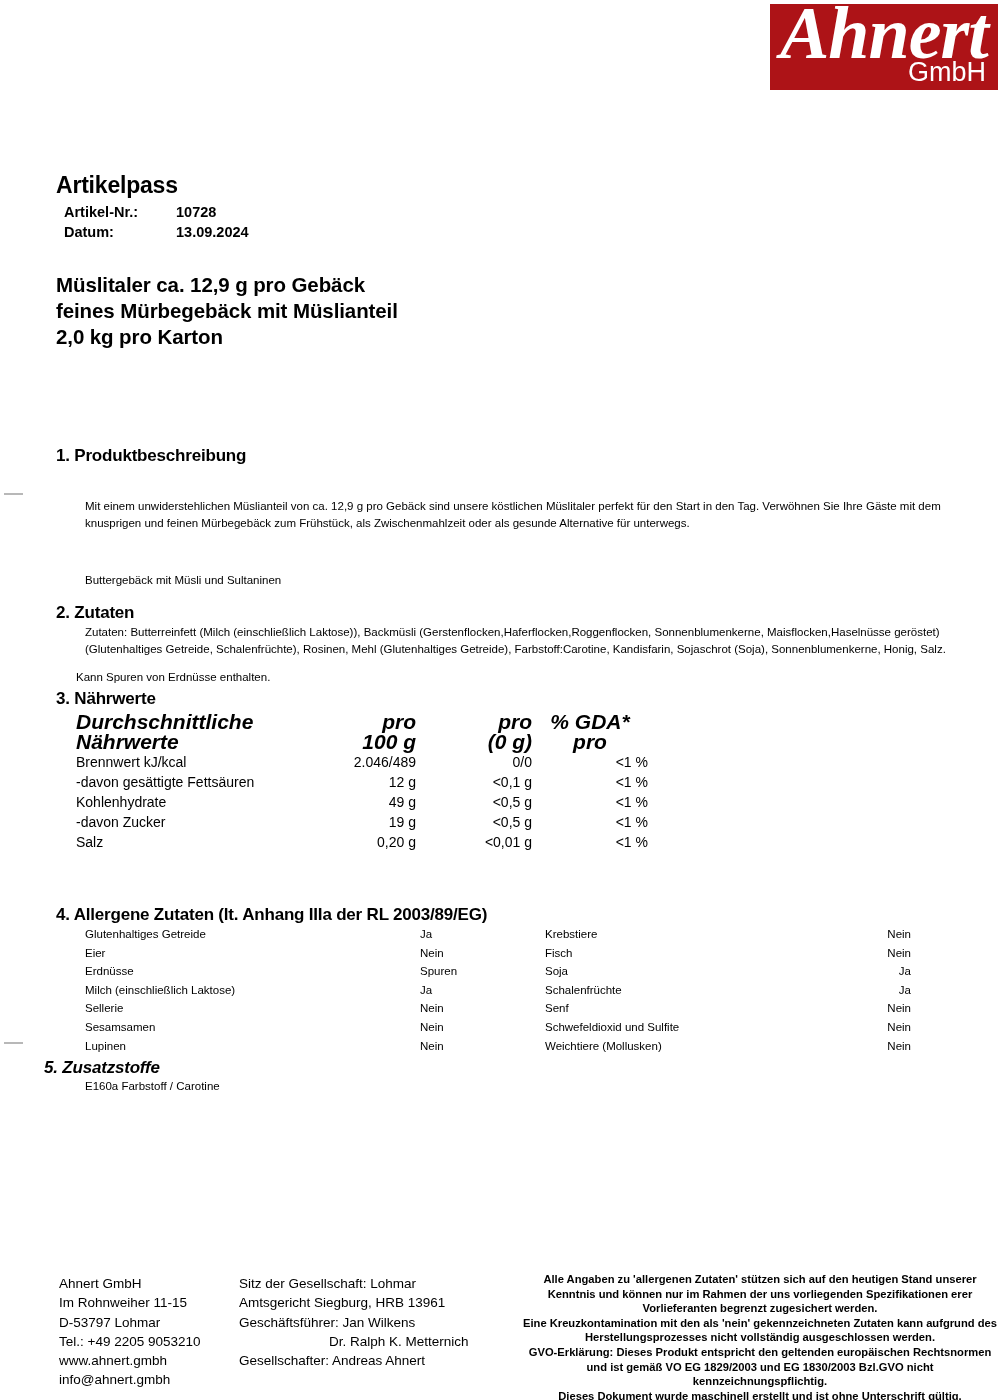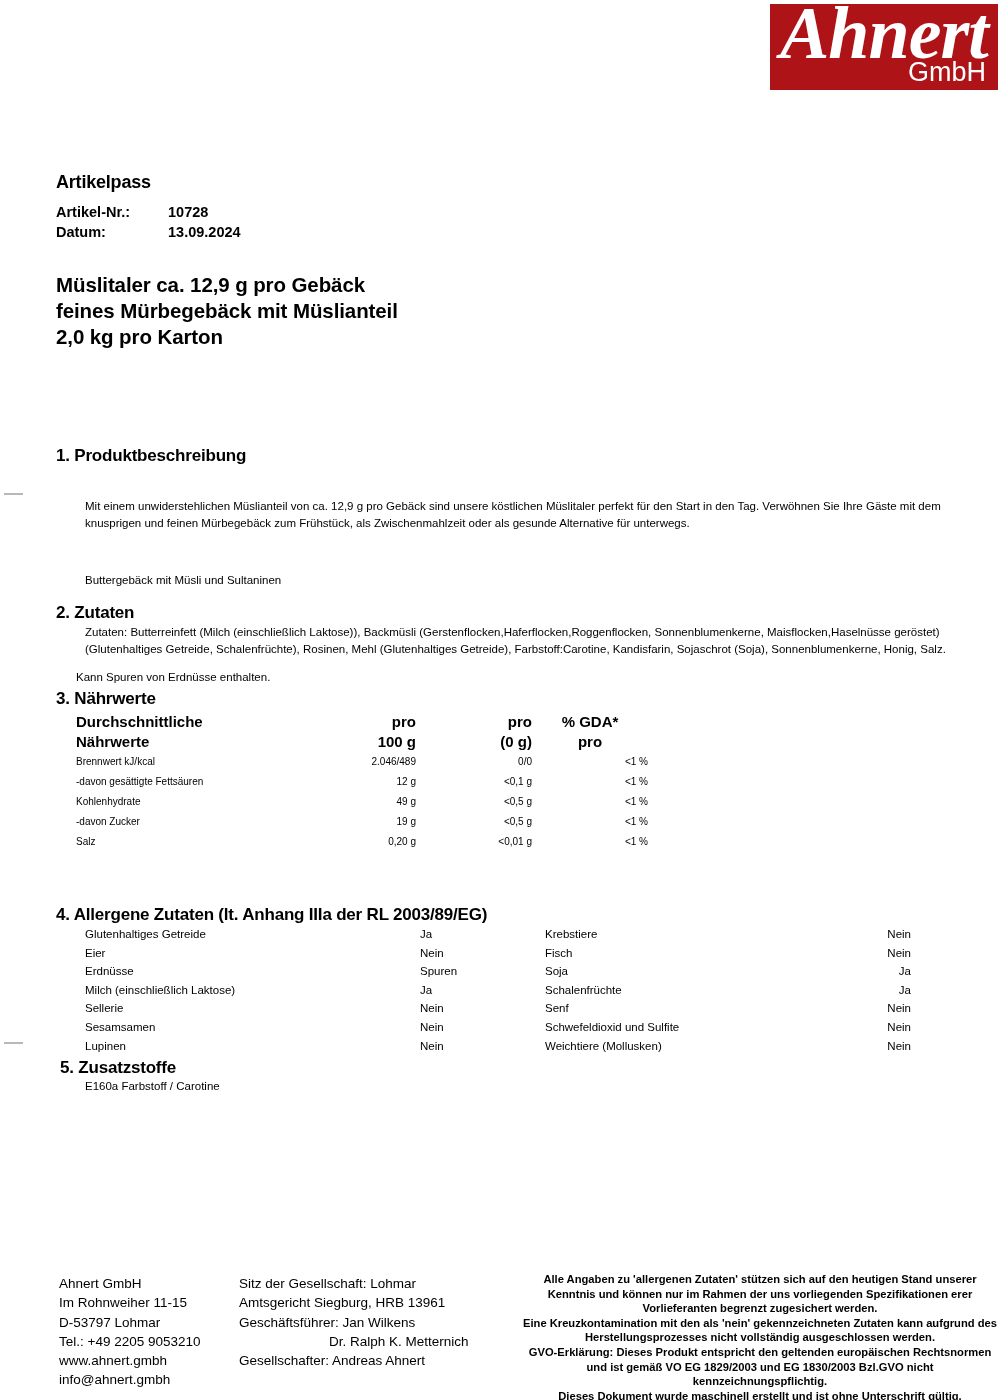--- a/index.html
+++ b/index.html
@@ -57,34 +57,34 @@
     left: 0;
     top: 0;
     width: 1005px;
     height: 1256px;
   }
 
   .doc-title {
     position: absolute;
     left: 56px;
     top: 172px;
-    font-size: 18px;
+    font-size: 23px;
     font-weight: 700;
     letter-spacing: -0.2px;
   }
 
   .meta {
     position: absolute;
     left: 56px;
     top: 202px;
     font-size: 14.5px;
     font-weight: 700;
   }
   .meta-row { display: flex; line-height: 20px; }
-  .meta-label { width: 112px; }
+  .meta-label { width: 112px; margin-left: 8px; }
   .meta-value { }
 
   .product-title {
     position: absolute;
     left: 56px;
     top: 272px;
     font-size: 20.5px;
     font-weight: 700;
     line-height: 26px;
     letter-spacing: -0.1px;
@@ -109,31 +109,32 @@
   
   .nutri {
     position: absolute;
     left: 76px;
     top: 712px;
     width: 572px;
   }
   .nutri table { width: 100%; border-collapse: collapse; }
   .nutri th, .nutri td { padding: 0; }
   .nutri thead th {
-    font-size: 15px;
+    font-size: 21px;
     font-weight: 700;
     line-height: 20px;
     vertical-align: top;
+    font-style: italic;
   }
   .nutri thead th.c1 { text-align: left; width: 224px; }
   .nutri thead th.c2 { text-align: right; width: 116px; }
   .nutri thead th.c3 { text-align: right; width: 116px; }
   .nutri thead th.c4 { text-align: center; width: 116px; }
   .nutri tbody td {
-    font-size: 10px;
+    font-size: 14px;
     font-weight: 400;
     height: 20px;
     line-height: 20px;
   }
   .nutri tbody td.c1 { text-align: left; }
   .nutri tbody td.c2,
   .nutri tbody td.c3,
   .nutri tbody td.c4 { text-align: right; }
 
   
@@ -338,21 +339,21 @@
         <tr>
           <td class="la">Lupinen</td>
           <td class="va">Nein</td>
           <td class="lb">Weichtiere (Mollusken)</td>
           <td class="vb">Nein</td>
         </tr>
       </tbody>
     </table>
   </div>
 
-  <div class="section-h" style="left:60px; top:1058px;">5. Zusatzstoffe</div>
+  <div class="section-h" style="left:44px; top:1058px;font-style:italic;">5. Zusatzstoffe</div>
   <div class="body-text" style="left:85px; top:1078px; width:600px;">E160a Farbstoff / Carotine</div>
 
   <div class="footer-col1">
     <div>Ahnert GmbH</div>
     <div>Im Rohnweiher 11-15</div>
     <div>D-53797 Lohmar</div>
     <div>Tel.: +49 2205 9053210</div>
     <div>www.ahnert.gmbh</div>
     <div>info@ahnert.gmbh</div>
   </div>

